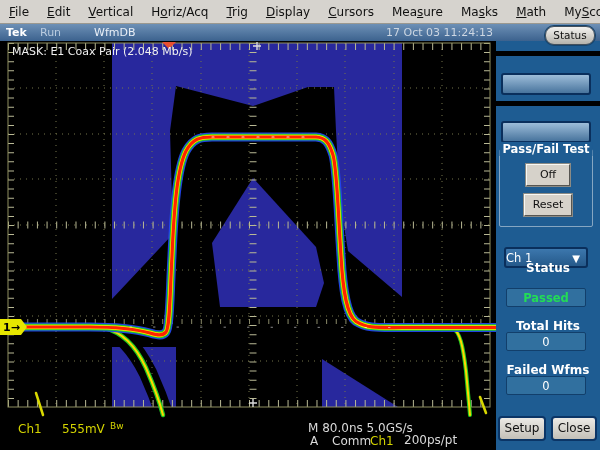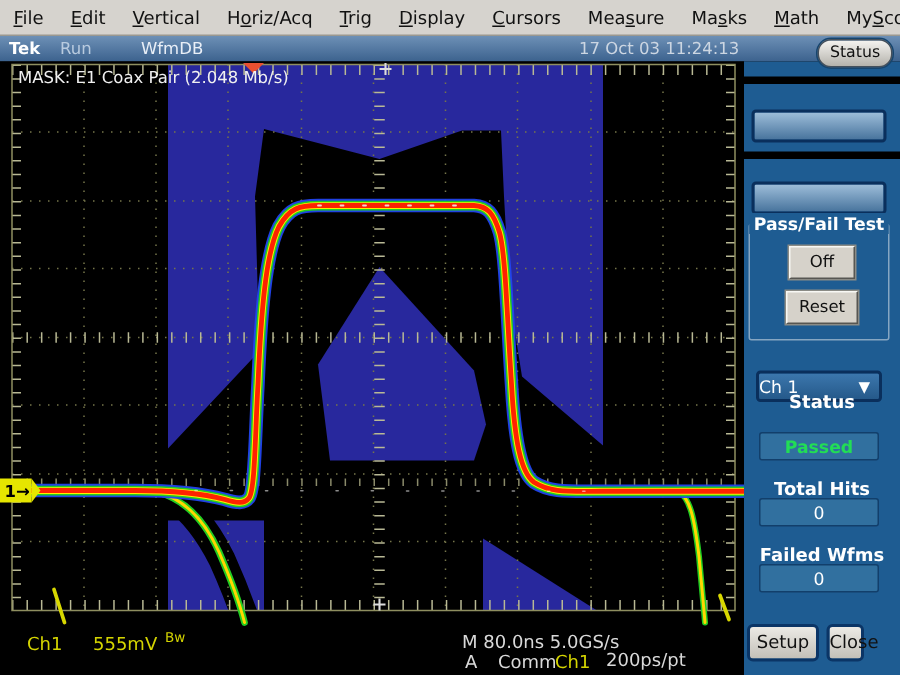--- a/index.html
+++ b/index.html
@@ -61,21 +61,21 @@
   .dropdown{position:absolute;left:8px;top:206px;width:84px;height:21px;border:2px solid #0a2f5c;border-radius:3px;
           background:linear-gradient(#3c77ad,#25598a);box-sizing:border-box;color:#fff;font-size:11.5px;
           display:flex;align-items:center;justify-content:flex-start;gap:0;}
   .dropdown .dd-caret{position:absolute;right:6px;top:4px;font-size:10px;color:#fff;}
   .value-box{position:absolute;left:10px;width:80px;height:19px;background:#31709f;border:1px solid #123f6b;
           border-radius:2px;text-align:center;line-height:18px;font-size:11.5px;color:#fff;box-sizing:border-box;}
   .passed{color:var(--passed-green);font-weight:bold;}
   .setup-btn,.close-btn{position:absolute;bottom:9px;height:25px;background:linear-gradient(#eceae5,#c3c0b8);
           border:2px solid #0b3566;border-radius:4px;font-size:12px;color:#111;text-align:center;line-height:21px;box-sizing:border-box;}
   .setup-btn{left:2px;width:48px;margin-top:16px;}
-  .close-btn{left:55px;width:25px;}
+  .close-btn{left:55px;width:46px;}
 </style>
 </head>
 <body>
 
 <div id="app">
 
   <div class="menubar" id="menubar">
       <div class="menu-item"><span></span><span class="acc">F</span><span>ile</span></div>
       <div class="menu-item"><span></span><span class="acc">E</span><span>dit</span></div>
       <div class="menu-item"><span></span><span class="acc">V</span><span>ertical</span></div>

